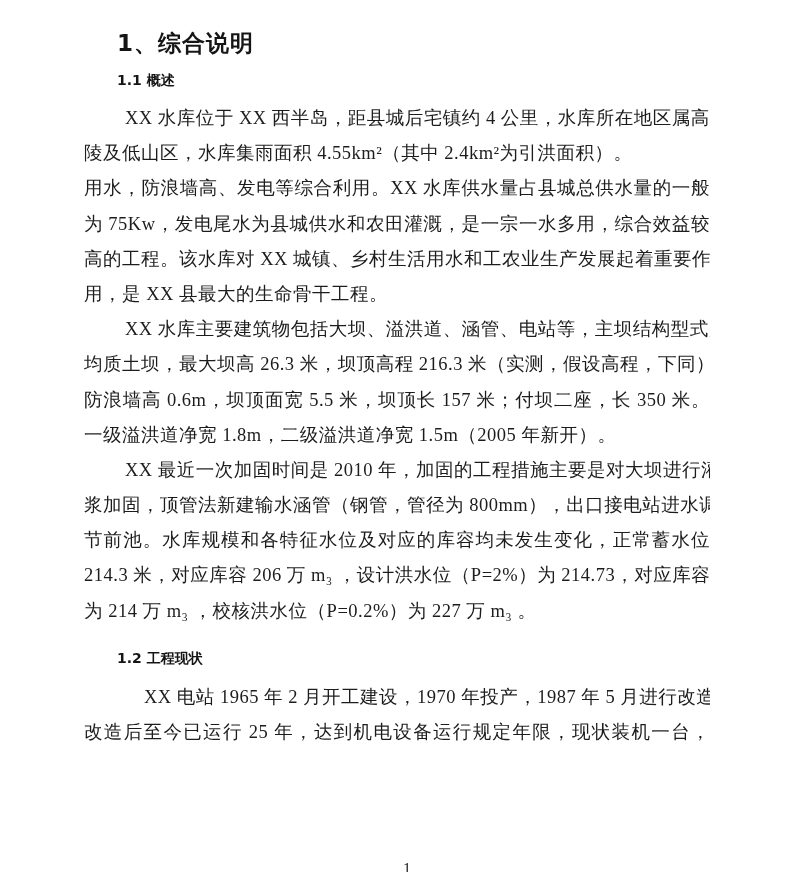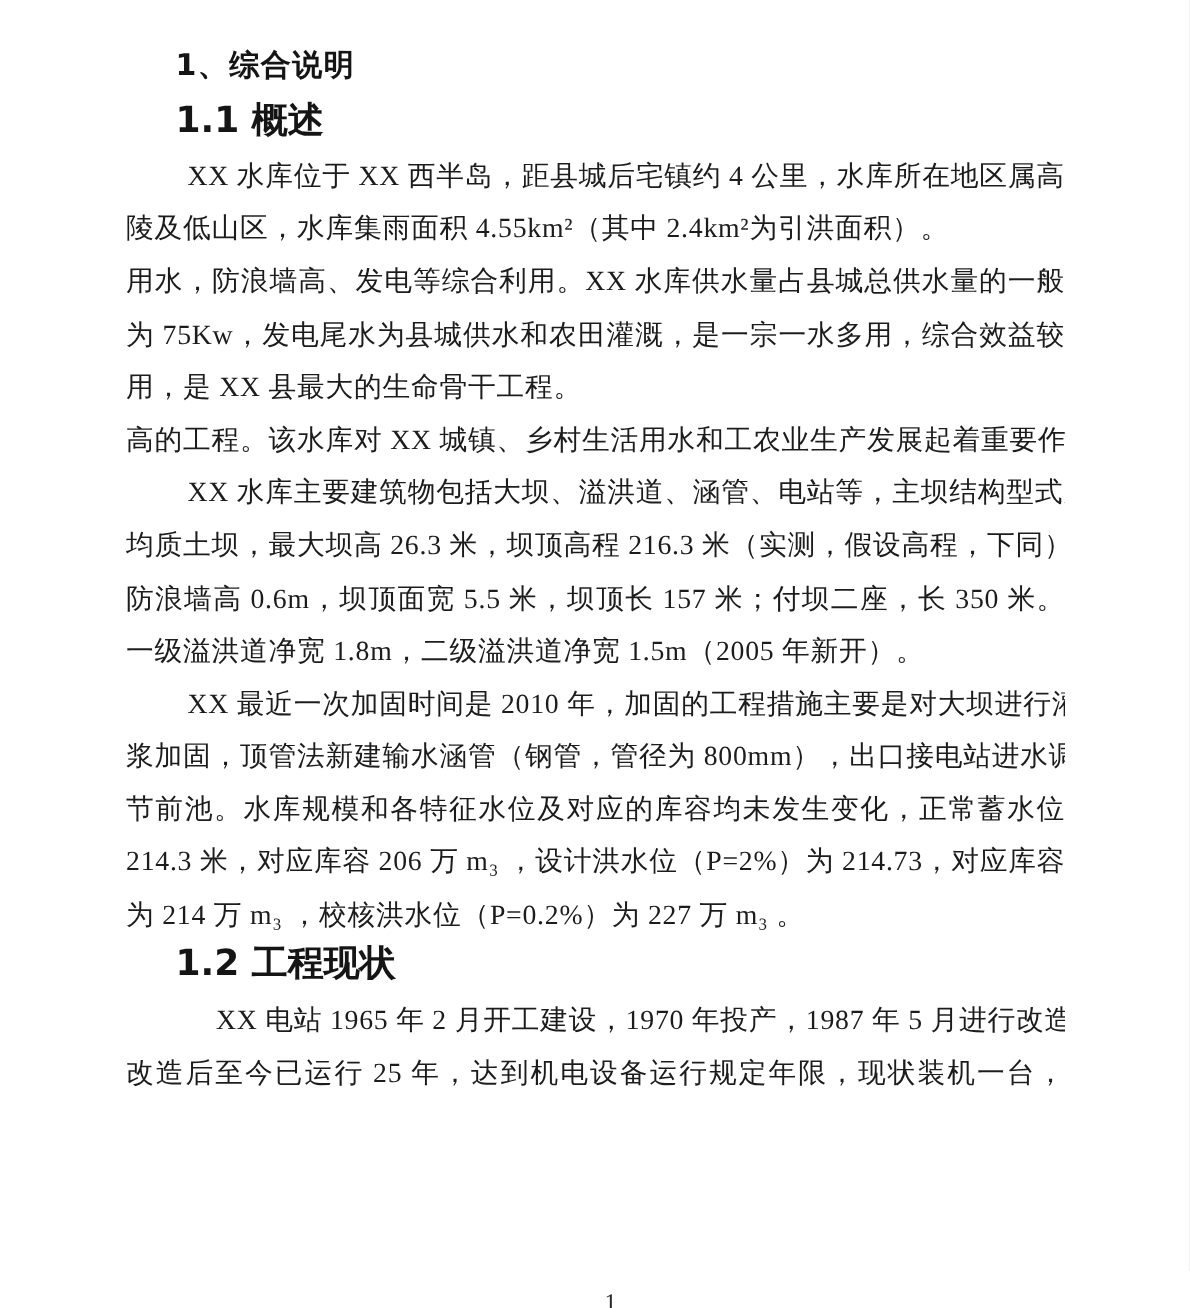--- a/index.html
+++ b/index.html
@@ -15,35 +15,35 @@
   }
   .content {
     position: absolute;
     left: 84px;
     top: 22px;
     width: 626px;
   }
   .h1 {
     font-family: "DejaVu Sans", "Liberation Sans", sans-serif;
     font-weight: bold;
-    font-size: 20px;
+    font-size: 23px;
     line-height: 30px;
     letter-spacing: 1px;
     margin: 6px 0 0 33px;
     color: #151515;
   }
   .h2 {
     font-family: "DejaVu Sans", "Liberation Sans", sans-serif;
     font-weight: bold;
-    font-size: 24px;
+    font-size: 14px;
     line-height: 24px;
     margin: 10px 0 0 33px;
     color: #151515;
   }
-  .h2.second { margin-top: 1px; }
+  .h2.second { margin-top: 17px; }
   .body-block { margin-top: 9px; }
   .body-block.resume { margin-top: 10px; }
   .line {
     font-size: 18.5px;
     line-height: 35.2px;
     height: 35.2px;
     overflow: hidden;
     text-align: justify;
     text-align-last: justify;
     white-space: nowrap;
@@ -76,22 +76,22 @@
 
     <div class="h2">1.1 概述</div>
 
     <div class="body-block">
 
       <div class="line indent-2">XX 水库位于 XX 西半岛，距县城后宅镇约 4 公里，水库所在地区属高丘</div>
       <div class="line short">陵及低山区，水库集雨面积 4.55km²（其中 2.4km²为引洪面积）。</div>
 
       <div class="line">用水，防浪墙高、发电等综合利用。XX 水库供水量占县城总供水量的一般</div>
       <div class="line">为 75Kw，发电尾水为县城供水和农田灌溉，是一宗一水多用，综合效益较</div>
+      <div class="line">高的工程。该水库对 XX 城镇、乡村生活用水和工农业生产发展起着重要作</div>
       <div class="line short">用，是 XX 县最大的生命骨干工程。</div>
-      <div class="line">高的工程。该水库对 XX 城镇、乡村生活用水和工农业生产发展起着重要作</div>
 
       <div class="line indent-2">XX 水库主要建筑物包括大坝、溢洪道、涵管、电站等，主坝结构型式为</div>
       <div class="line">均质土坝，最大坝高 26.3 米，坝顶高程 216.3 米（实测，假设高程，下同），</div>
       <div class="line">防浪墙高 0.6m，坝顶面宽 5.5 米，坝顶长 157 米；付坝二座，长 350 米。</div>
       <div class="line short">一级溢洪道净宽 1.8m，二级溢洪道净宽 1.5m（2005 年新开）。</div>
 
       <div class="line indent-2">XX 最近一次加固时间是 2010 年，加固的工程措施主要是对大坝进行灌</div>
       <div class="line">浆加固，顶管法新建输水涵管（钢管，管径为 800mm），出口接电站进水调</div>
       <div class="line">节前池。水库规模和各特征水位及对应的库容均未发生变化，正常蓄水位</div>
       <div class="line">214.3 米，对应库容 206 万 m₃ ，设计洪水位（P=2%）为 214.73，对应库容</div>

